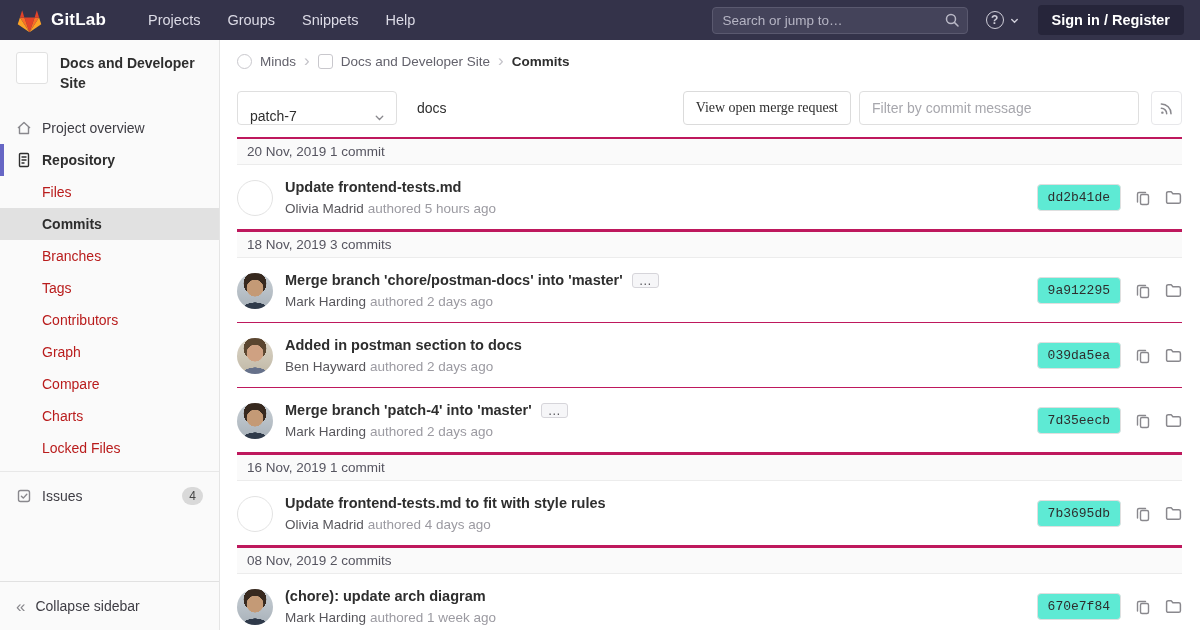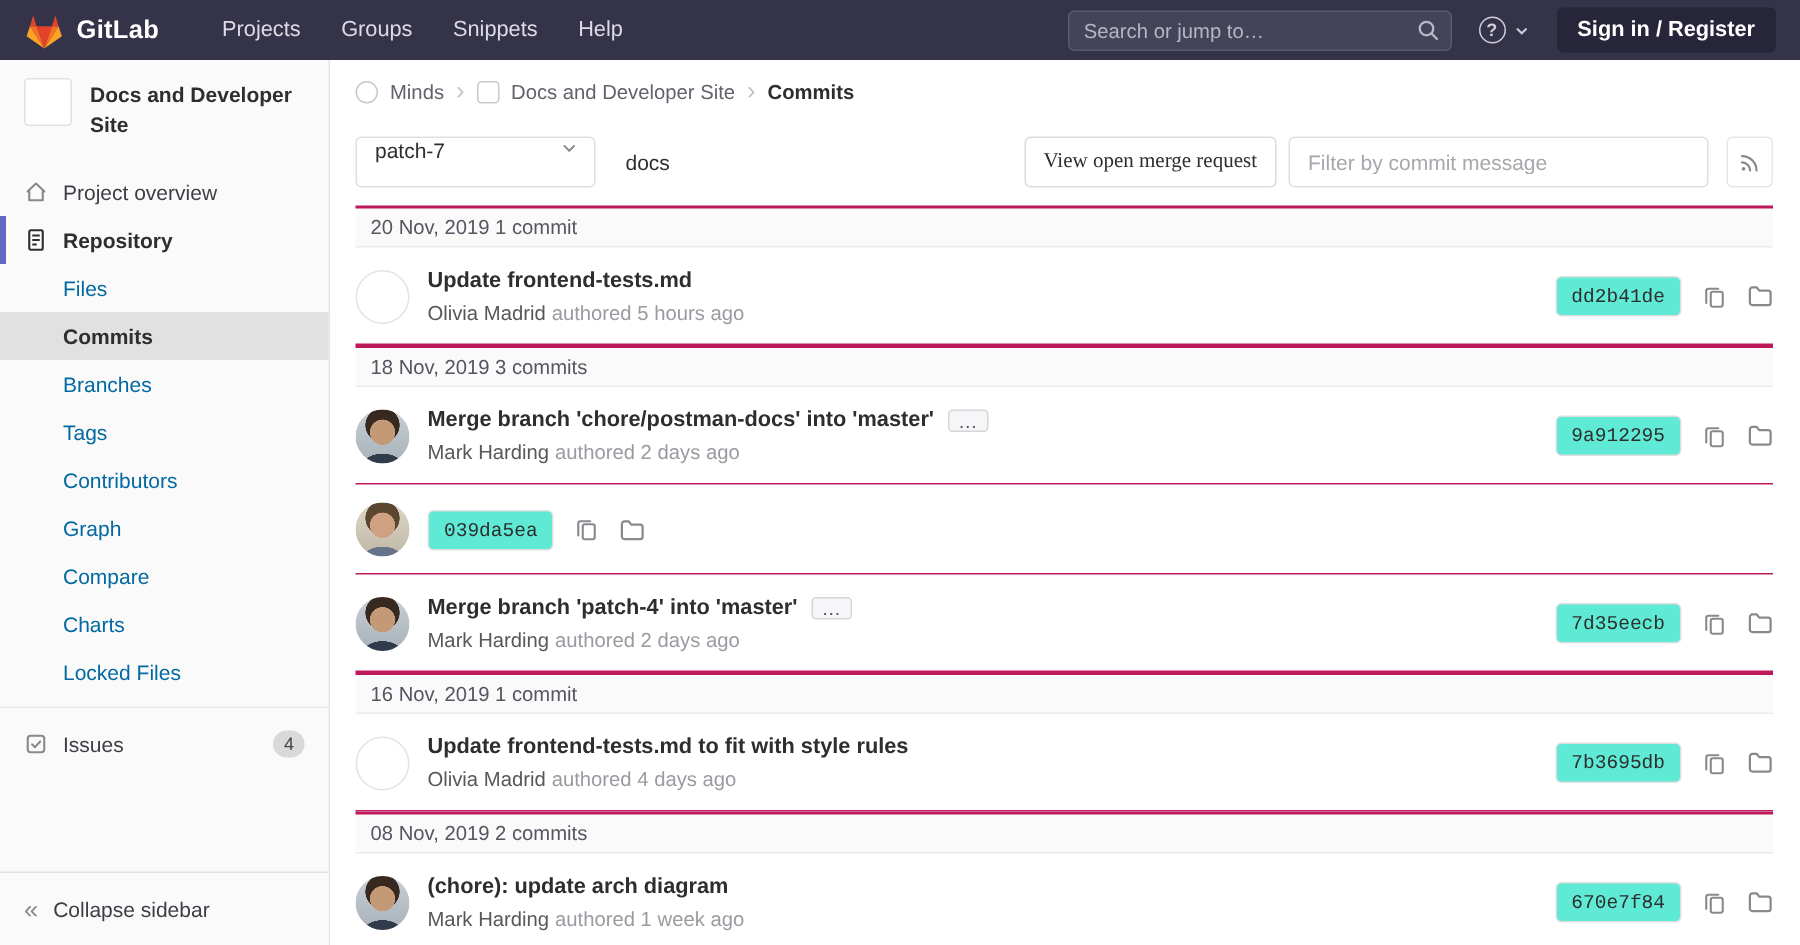--- a/index.html
+++ b/index.html
@@ -57,21 +57,21 @@
   .side-item {
     display: flex; align-items: center; gap: 10px; padding: 8px 16px;
     color: #3e3d44; font-size: 14px;
   }
   .side-icon { line-height: 0; color: #89888d; flex: 0 0 auto; }
   .side-item.active-section {
     border-left: 4px solid #6666c4; padding-left: 12px;
     font-weight: 600; color: #2e2e2e;
   }
   .side-item.active-section .side-icon { color: #2e2e2e; }
-  .sub-item { display: block; padding: 8px 16px 8px 42px; color: #0369a1; font-size: 14px; }
+  .sub-item { display: block; padding: 8px 16px 8px 42px; color: #b91c1c; font-size: 14px; }
   .sub-item.active { background: #e1e1e1; color: #2e2e2e; font-weight: 600; }
   .side-divider { height: 1px; background: #e8e8e8; margin: 7px 0; }
   .badge {
     margin-left: auto; background: #d9d9d9; color: #454545; font-size: 12px;
     padding: 2px 7px; border-radius: 10px; line-height: 14px;
   }
   .collapse-row {
     position: absolute; left: 0; right: 0; bottom: 0; height: 49px;
     display: flex; align-items: center; gap: 10px; padding: 0 16px;
     border-top: 1px solid #e1e1e1; color: #3e3d44; font-size: 14px; background: #fafafa;
@@ -83,21 +83,21 @@
   .breadcrumb { display: flex; align-items: center; gap: 8px; font-size: 13.5px; color: #63626c; margin-bottom: 22px; }
   .bc-avatar { width: 15px; height: 15px; border: 1px solid #c9c8cd; background: #fff; display: inline-block; }
   .bc-avatar.circle { border-radius: 50%; }
   .bc-avatar.square { border-radius: 3px; }
   .bc-chevron { color: #c3c2c8; font-size: 17px; line-height: 1; margin-top: -2px; }
   .bc-current { color: #2e2e2e; font-weight: 600; }
 
   .controls { display: flex; align-items: center; margin-bottom: 12px; }
   .branch-select {
     width: 160px; height: 34px; border: 1px solid #dfdfdf; border-radius: 4px;
-    background: #fff; display: flex; align-items: flex-start; justify-content: space-between;
+    background: #fff; display: flex; align-items: flex-end; justify-content: space-between;
     padding: 0 10px 0 12px; font-size: 14px; color: #2e2e2e; cursor: pointer;
   }
   .select-caret { line-height: 0; }
   .ref-path { margin-left: 20px; font-size: 14px; color: #2e2e2e; }
   .spacer { flex: 1; }
   .btn {
     height: 34px; display: inline-flex; align-items: center; padding: 0 12px;
     border: 1px solid #dbdbdb; border-radius: 4px; background: #fff;
     font-size: 14px; color: #2e2e2e; margin-right: 8px; white-space: nowrap; font-family: Liberation Serif, serif;
   }
@@ -345,20 +345,29 @@
       </button>
       <a class="icon-btn">
         <svg viewBox="0 0 16 16" width="17" height="17" fill="none" stroke="#89888d" stroke-width="1.4" stroke-linejoin="round">
           <path d="M1.5 4A1.5 1.5 0 0 1 3 2.5h2.8l1.6 2H13A1.5 1.5 0 0 1 14.5 6v6A1.5 1.5 0 0 1 13 13.5H3A1.5 1.5 0 0 1 1.5 12z"></path>
         </svg>
       </a>
     </div>
   </div>
       <div class="commit-row">
     <a class="avatar av-photo-b"></a>
+    <div class="commit-main">
+      <div class="commit-title-line">
+        <a class="commit-title">Added in postman section to docs</a>
+
+      </div>
+      <div class="commit-meta">
+        <a class="author">Ben Hayward</a><span class="time">authored 2 days ago</span>
+      </div>
+    </div>
     <div class="commit-actions">
       <a class="sha">039da5ea</a>
       <button class="icon-btn">
         <svg viewBox="0 0 16 16" width="16" height="16" fill="none" stroke="#89888d" stroke-width="1.4" stroke-linejoin="round" stroke-linecap="round">
           <rect x="5.5" y="4.5" width="8" height="10" rx="1.5"></rect>
           <path d="M10.5 2.5H4A1.5 1.5 0 0 0 2.5 4v8"></path>
         </svg>
       </button>
       <a class="icon-btn">
         <svg viewBox="0 0 16 16" width="17" height="17" fill="none" stroke="#89888d" stroke-width="1.4" stroke-linejoin="round">

